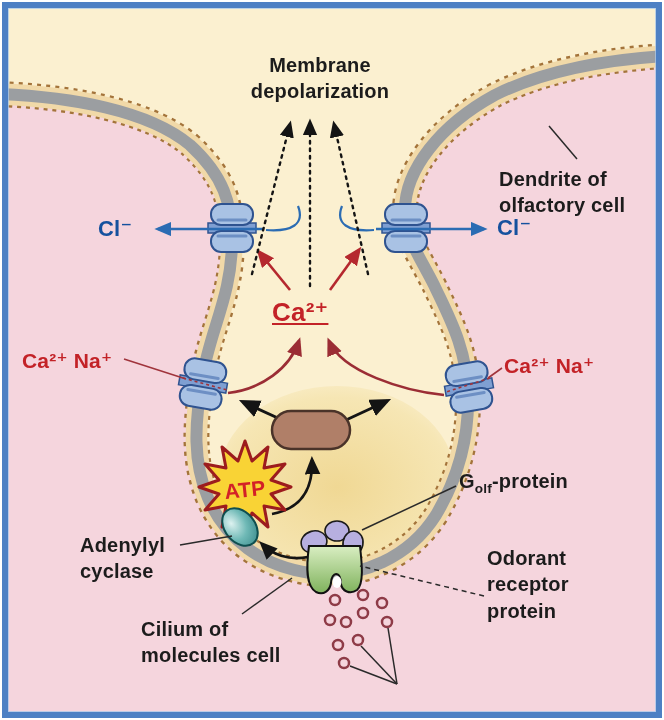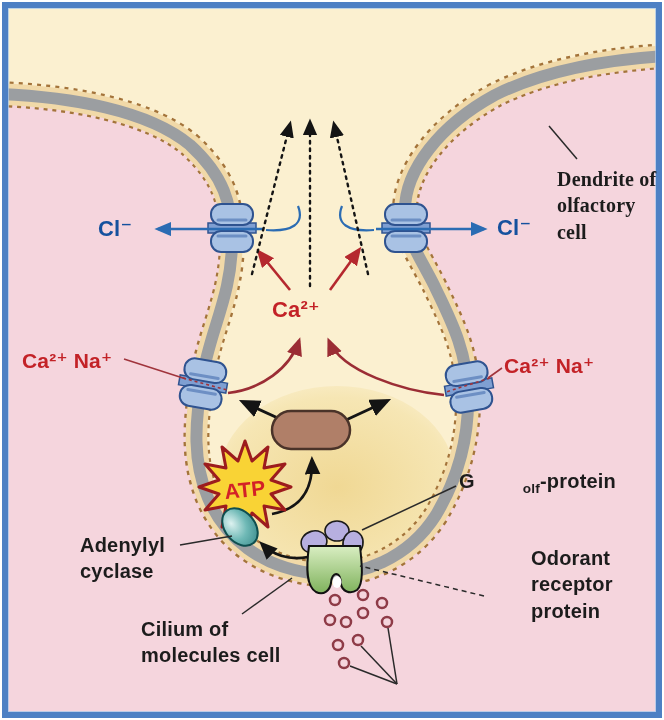--- a/index.html
+++ b/index.html
@@ -12,21 +12,21 @@
   .lbl{
     position:absolute;font-weight:700;color:#1c1c1c;
     white-space:pre-line;line-height:1.32;font-size:20px;
     letter-spacing:0.2px;
   }
   .lbl.center{text-align:center;}
   .blue{color:#15519e;font-size:22px;}
   .red{color:#c32227;}
   .camp-txt{color:#ffffff;text-align:center;width:78px;letter-spacing:0.5px;}
   .atp-txt{color:#d32127;text-align:center;width:56px;transform:rotate(-6deg);font-size:21px;}
-  sub{font-size:68%;margin-left:48px;}
+  sub{font-size:68%;}
 </style>
 </head>
 <body>
 
 <div class="frame">
 
 <svg width="664" height="720" viewBox="0 0 664 720">
   <defs>
     <marker id="mBlack" markerWidth="8" markerHeight="8" refX="5.5" refY="3" orient="auto">
       <path d="M0,0 L7,3 L0,6 Z" fill="#141414"></path>
@@ -182,30 +182,32 @@
     <line x1="397" y1="684" x2="388" y2="628"></line>
   </g>
 
   <g fill="none">
     <rect x="8" y="8" width="648" height="704" stroke="#a9c7ea" stroke-width="1.5"></rect>
     <rect x="5" y="5" width="654" height="710" stroke="#4d80c4" stroke-width="6"></rect>
     <rect x="1" y="1" width="662" height="718" stroke="#ffffff" stroke-width="2"></rect>
   </g>
 </svg>
 
-<div class="lbl" style="left:557px;top:166px;font-family:Liberation Serif, serif;">Dendrite of
+<div class="lbl center" style="left:190px;top:52px;width:260px;">Membrane
+depolarization</div>
+<div class="lbl" style="left:499px;top:166px;">Dendrite of
 olfactory cell</div>
 <div class="lbl blue" style="left:98px;top:214px;">Cl⁻</div>
 <div class="lbl blue" style="left:497px;top:213px;">Cl⁻</div>
-<div class="lbl red" style="left:272px;top:295px;font-size:22px;">Ca²⁺</div>
+<div class="lbl red" style="left:272px;top:295px;font-size:26px;text-decoration:underline;">Ca²⁺</div>
 <div class="lbl red" style="left:22px;top:347px;font-size:21px;">Ca²⁺ Na⁺</div>
 <div class="lbl red" style="left:504px;top:352px;font-size:21px;">Ca²⁺ Na⁺</div>
 <div class="lbl atp-txt" style="left:217px;top:476px;">ATP</div>
 <div class="lbl" style="left:459px;top:468px;"><span>G</span><sub>olf</sub><span>-protein</span></div>
 <div class="lbl" style="left:80px;top:532px;">Adenylyl
 cyclase</div>
-<div class="lbl" style="left:487px;top:545px;margin-left:44px;">Odorant
+<div class="lbl" style="left:487px;top:545px;">Odorant
 receptor
 protein</div>
 <div class="lbl" style="left:141px;top:616px;">Cilium of
 molecules cell</div>
 
 </div>
 
 </body></html>

